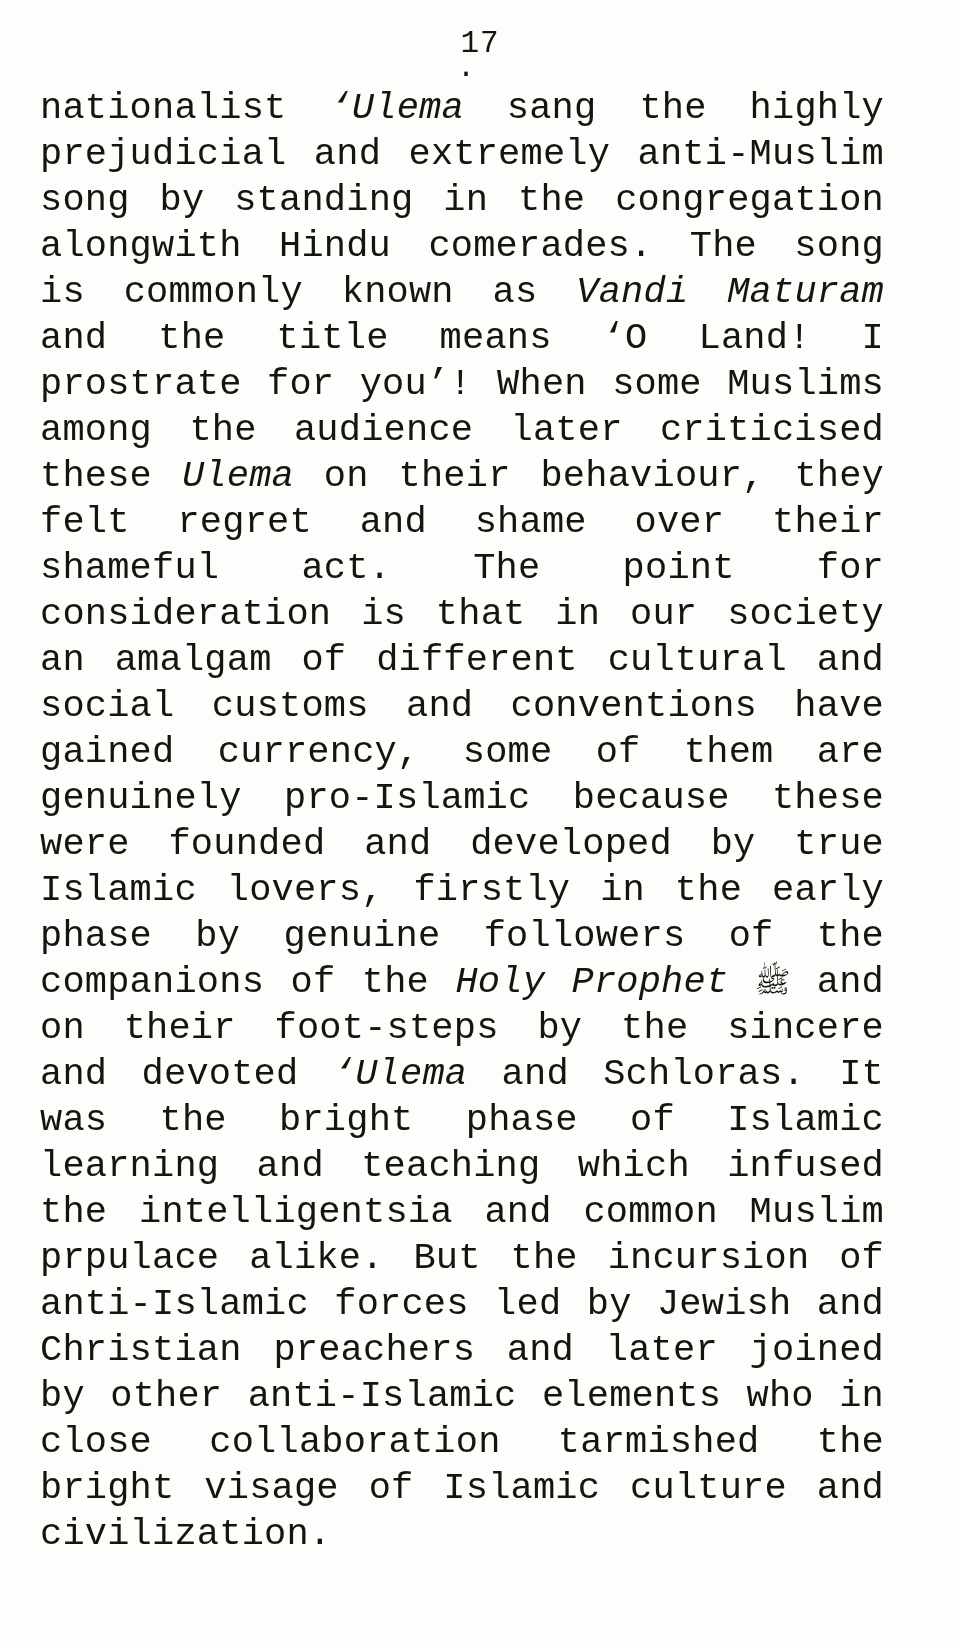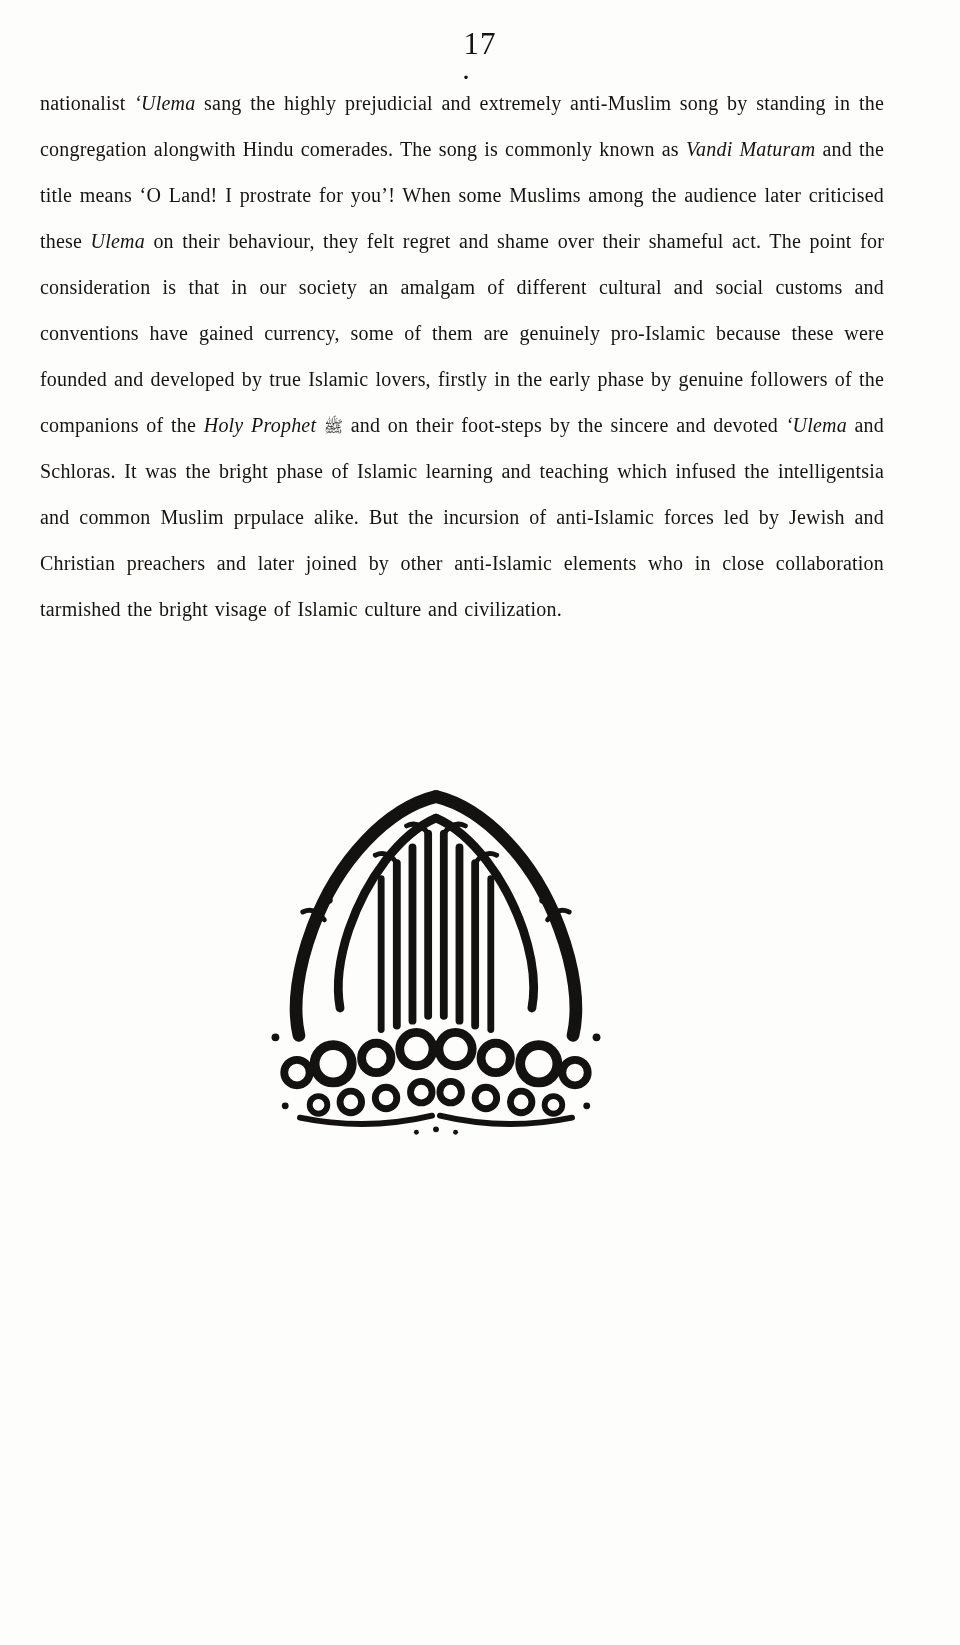--- a/index.html
+++ b/index.html
@@ -7,39 +7,39 @@
     padding: 0;
     background: #e9e9e7;
   }
   .page {
     position: relative;
     width: 960px;
     height: 1645px;
     margin: 0 auto;
     background: #fdfdfb;
     color: #17140f;
-    font-family: Liberation Serif, serif;
+    font-family: Liberation Mono, monospace;
     overflow: hidden;
   }
   .page-number {
     text-align: center;
     padding-top: 26px;
     font-size: 31px;
     letter-spacing: 1px;
   }
   .page-number-mark {
     text-align: center;
     font-size: 30px;
     line-height: 14px;
     height: 18px;
     margin-left: -28px;
   }
   .body-text {
-    margin: 0 76px 0 40px;
-    font-size: 20px;
+    margin: 6px 76px 0 40px;
+    font-size: 37px;
     line-height: 46px;
     text-align: justify;
     text-justify: inter-word;
     letter-spacing: 0.2px;
     word-spacing: 1.5px;
   }
   .seg-normal { font-style: normal; }
   .seg-italic { font-style: italic; }
   .seg-symbol {
     font-size: 0.80em;

